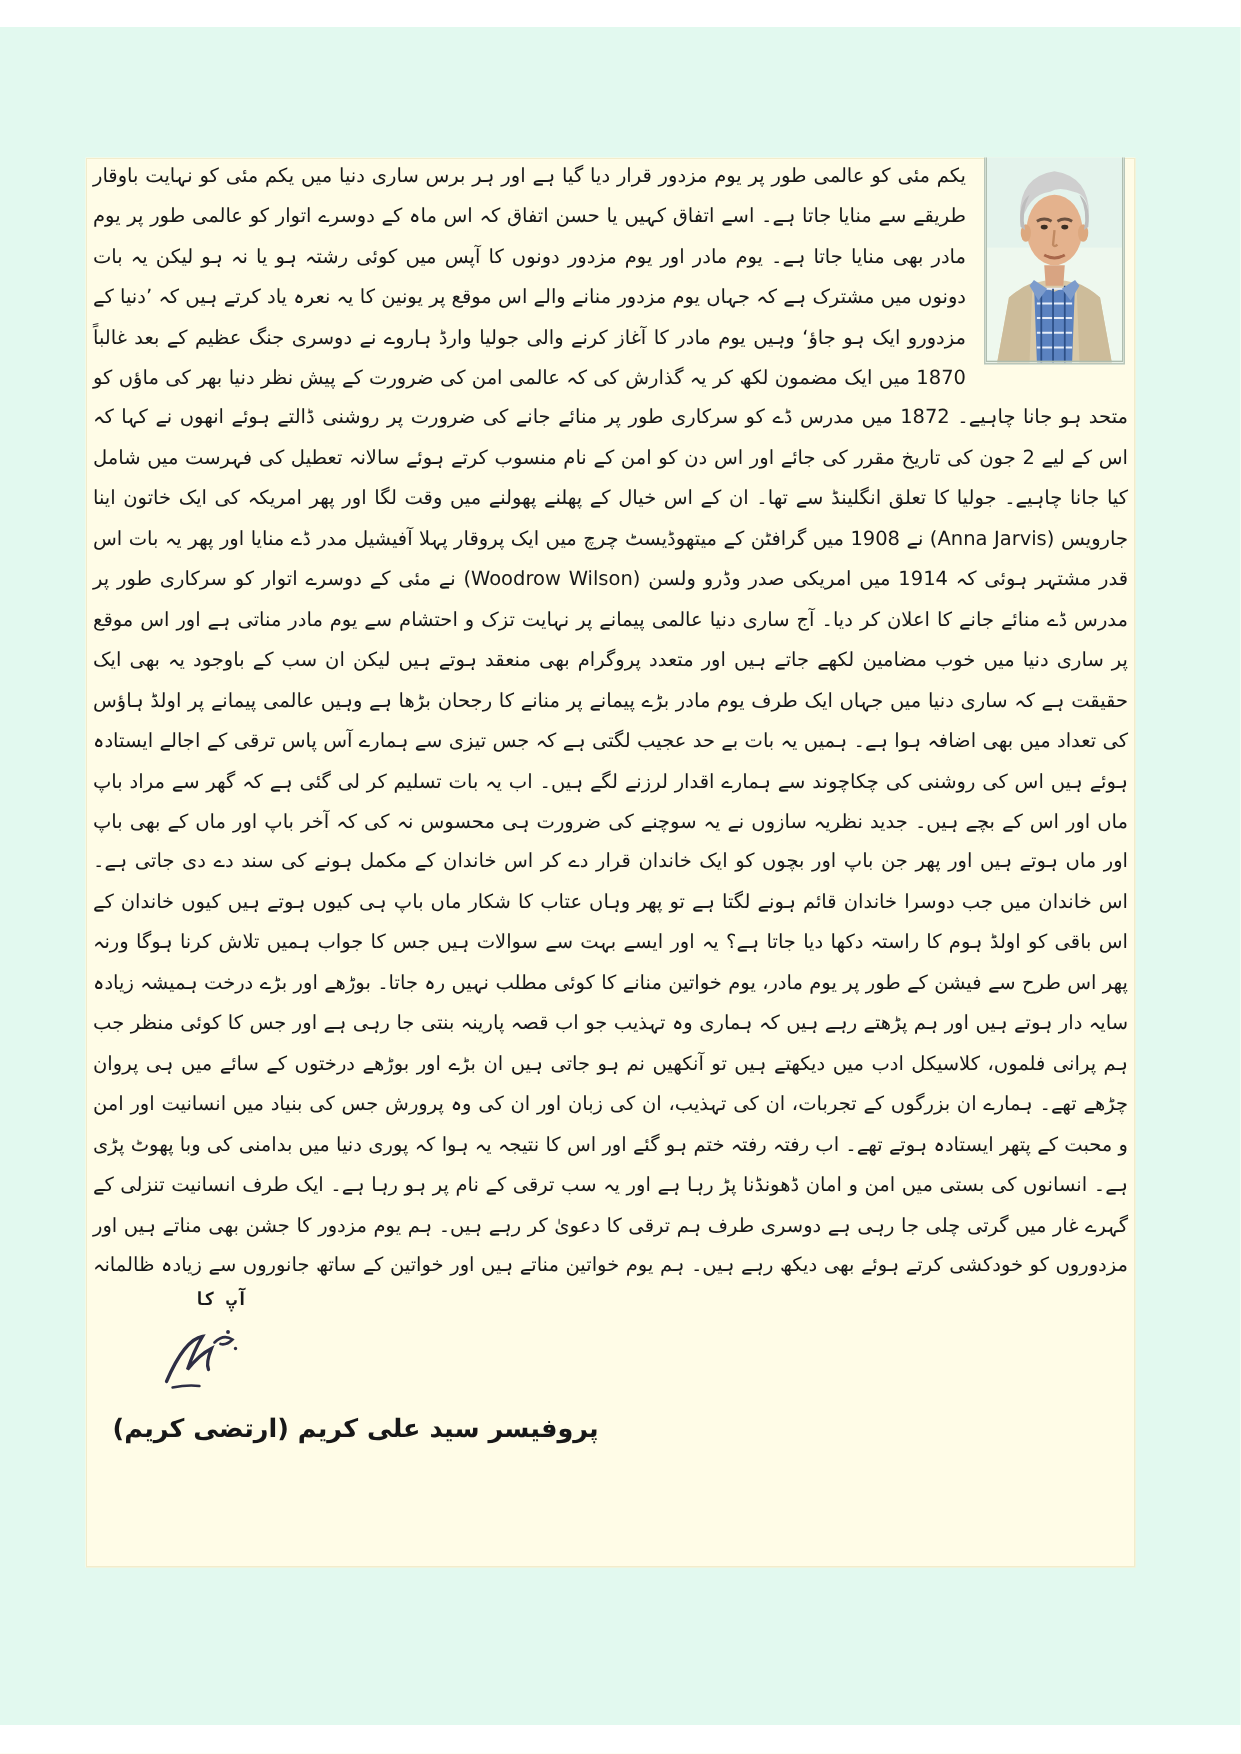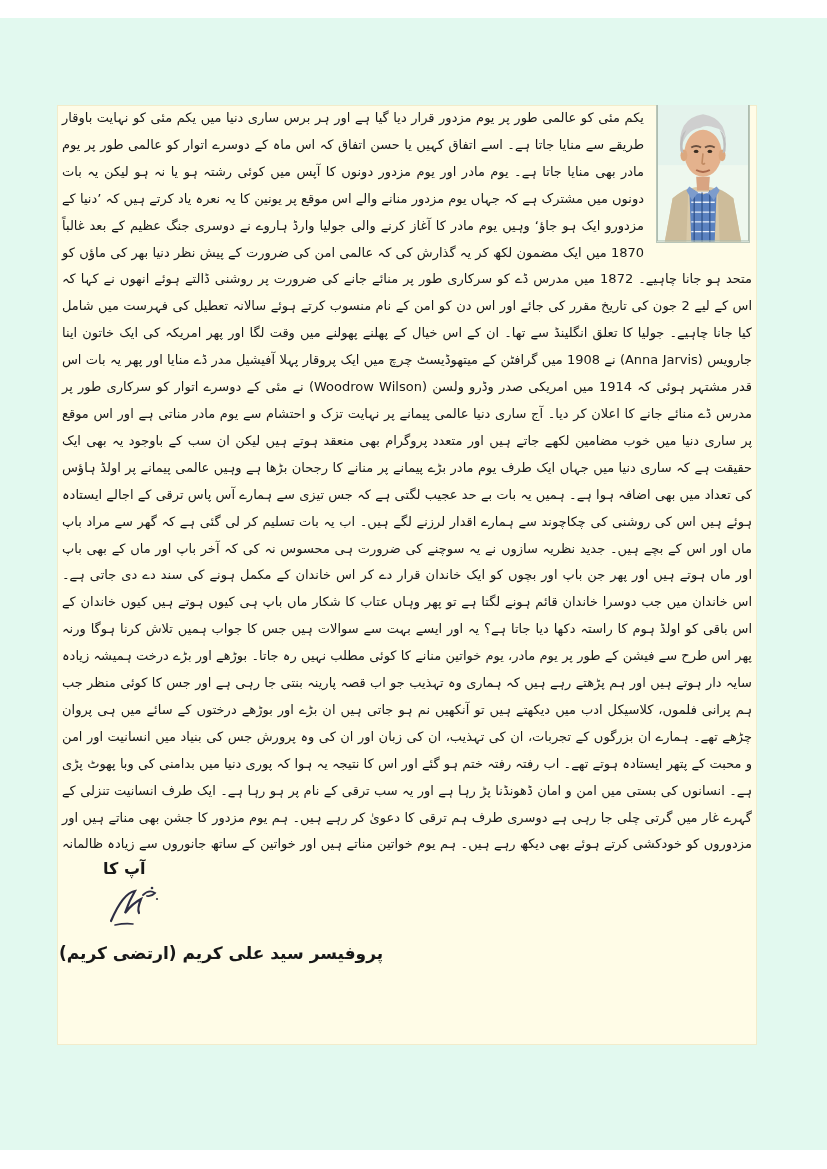--- a/index.html
+++ b/index.html
@@ -27,26 +27,26 @@
     font-size:13px;line-height:26.9px;color:#181818;
   }
   .photo-frame{
     float:right;width:94px;height:148px;margin:-10px 2px 4px 12px;
     background:#f2faf0;border:1px solid #b9c6b9;box-sizing:border-box;
     display:block;
   }
   .photo-frame svg{display:block;width:100%;height:100%;}
   .closing{position:relative;direction:rtl;color:#181818;}
   .salutation{
-    position:absolute;left:46px;top:2px;font-size:16px;font-weight:bold;
-    direction:rtl;white-space:nowrap;
+    position:absolute;left:72px;top:2px;font-size:12px;font-weight:bold;
+    direction:rtl;white-space:nowrap;font-family:Liberation Mono, monospace;
   }
   .signature{position:absolute;left:48px;top:26px;width:70px;height:48px;}
   .author-name{
-    position:absolute;left:2px;top:86px;font-size:17px;font-weight:bold;
+    position:absolute;left:18px;top:86px;font-size:17px;font-weight:bold;
     direction:rtl;white-space:nowrap;
   }
 </style>
 </head>
 <body>
 
 <div class="mint-bg"></div>
 
 <div class="sheet">
 

